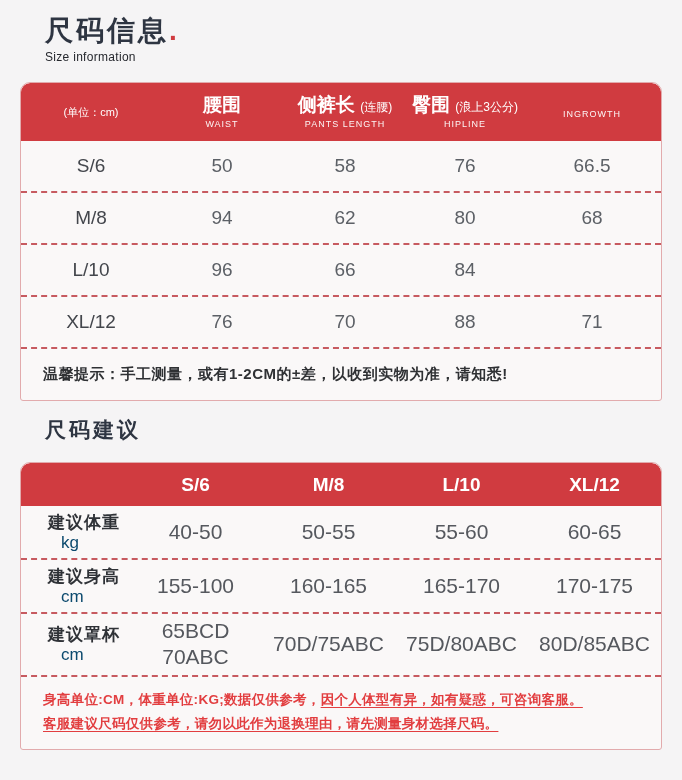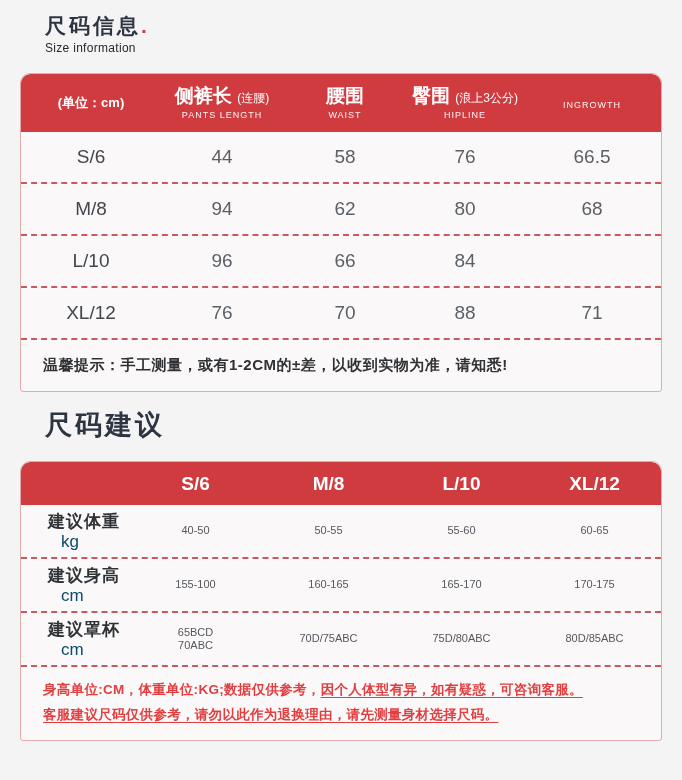--- a/index.html
+++ b/index.html
@@ -6,21 +6,21 @@
   html, body { width: 682px; }
   body {
     height: 780px;
     background: #f5f4f5;
     font-family: "Liberation Sans", sans-serif;
     overflow: hidden;
   }
   
   .page-header { padding: 13px 0 0 45px; }
   .page-title {
-    font-size: 21px;
+    font-size: 28px;
     font-weight: bold;
     letter-spacing: 3px;
     color: #2e3542;
     line-height: 1.25;
   }
   .page-title .dot { color: #d03b40; letter-spacing: 0; }
   .page-subtitle {
     font-size: 12px;
     color: #26282e;
     margin-top: 2px;
@@ -38,21 +38,21 @@
   .thead {
     display: grid;
     grid-template-columns: 140px 122px 124px 116px 138px;
     align-items: center;
     height: 58px;
     background: #d03b40;
     color: #ffffff;
     text-align: center;
     border-radius: 9px 9px 0 0;
   }
-  .th-unit { font-size: 13px; font-weight: bold; }
+  .th-unit { font-size: 11px; font-weight: normal; }
   .th-col .zh { font-size: 19px; font-weight: bold; line-height: 1.1; }
   .th-col .zh .hd-note { font-size: 12px; font-weight: normal; }
   .th-col .en {
     font-size: 9px;
     letter-spacing: 1px;
     margin-top: 3px;
     opacity: 0.95;
   }
   .trow {
     display: grid;
@@ -70,21 +70,21 @@
     align-items: center;
     padding-left: 22px;
     font-size: 15px;
     font-weight: 600;
     color: #2f3134;
     letter-spacing: 0.5px;
   }
   
   .section-title {
     margin: 15px 0 0 45px;
-    font-size: 27px;
+    font-size: 21px;
     font-weight: bold;
     letter-spacing: 3px;
     color: #2e3542;
   }
   .thead2 {
     display: grid;
     grid-template-columns: 108px repeat(4, 1fr);
     align-items: center;
     height: 43px;
     background: #d03b40;
@@ -113,21 +113,21 @@
     text-align: center;
   }
   .rlabel .unit {
     display: block;
     font-size: 17px;
     color: #0c4a6e;
     padding-left: 22px;
     margin-top: -1px;
   }
   .sval {
-    font-size: 11px;
+    font-size: 21px;
     color: #55585e;
     white-space: pre-line;
     line-height: 1.25;
   }
   .footnote {
     padding: 11px 22px 13px;
     font-size: 13.5px;
     font-weight: bold;
     color: #e23e40;
     line-height: 1.8;
@@ -142,39 +142,39 @@
 
   <div class="page-header">
     <div class="page-title"><span>尺码信息</span><span class="dot">.</span></div>
     <div class="page-subtitle">Size information</div>
   </div>
 
   <div class="table-card">
     <div class="thead">
       <div class="th-unit">(单位：cm)</div>
       <div class="th-col">
+        <div class="zh"><span>腰围</span></div>
+        <div class="en">WAIST</div>
+      </div>
+      <div class="th-col">
         <div class="zh"><span>侧裤长</span> <span class="hd-note">(连腰)</span></div>
         <div class="en">PANTS LENGTH</div>
       </div>
       <div class="th-col">
-        <div class="zh"><span>腰围</span></div>
-        <div class="en">WAIST</div>
-      </div>
-      <div class="th-col">
         <div class="zh"><span>臀围</span> <span class="hd-note">(浪上3公分)</span></div>
         <div class="en">HIPLINE</div>
       </div>
       <div class="th-col">
         <div class="en">INGROWTH</div>
       </div>
     </div>
 
     <div class="trow">
       <div class="size-label">S/6</div>
-      <div class="val">44</div>
+      <div class="val">50</div>
       <div class="val">58</div>
       <div class="val">76</div>
       <div class="val">66.5</div>
     </div>
     <div class="trow">
       <div class="size-label">M/8</div>
       <div class="val">94</div>
       <div class="val">62</div>
       <div class="val">80</div>
       <div class="val">68</div>

